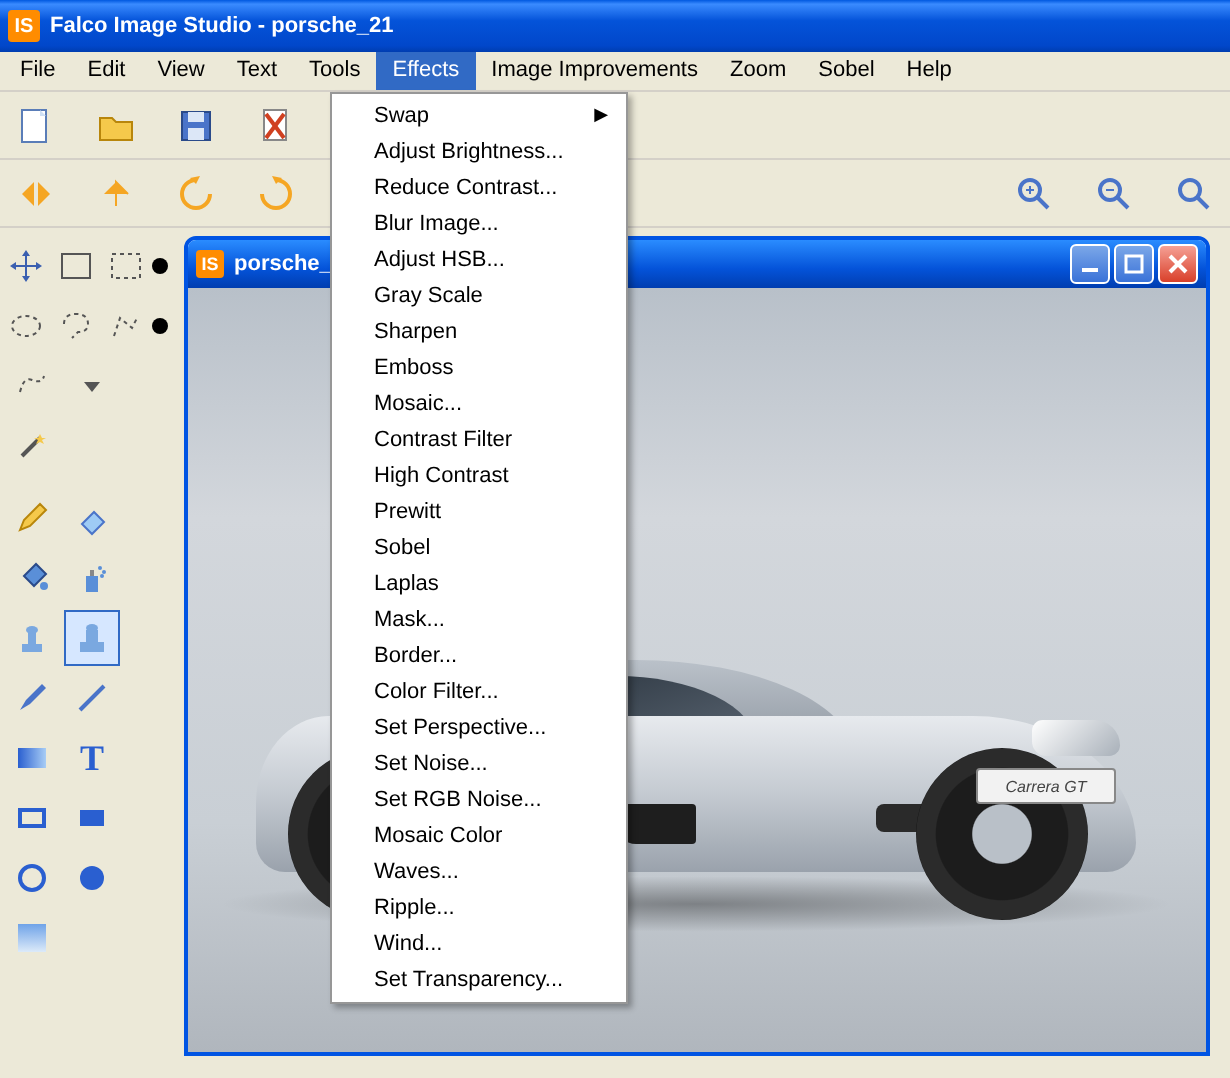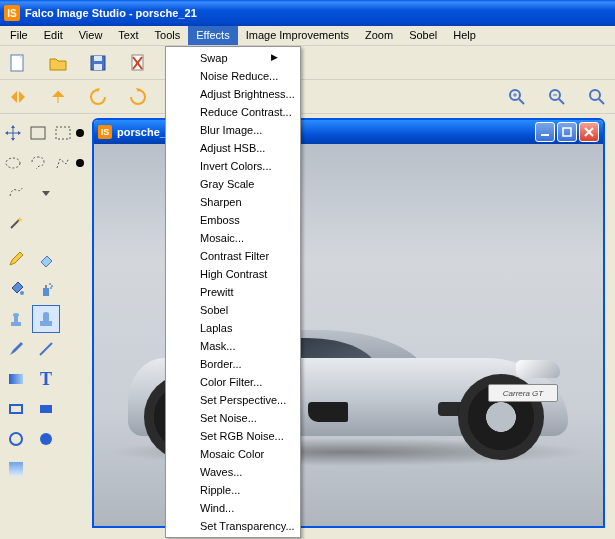--- a/index.html
+++ b/index.html
@@ -42,21 +42,21 @@
 .windshield { position:absolute; left:140px; bottom:92px; width:130px; height:36px; background: linear-gradient(160deg,#28323c,#5a6572); border-radius: 40px 70px 4px 4px / 34px 34px 2px 2px;}
 .wheel { position: absolute; bottom: 6px; width: 86px; height: 86px; background: radial-gradient(circle,#b9c0c8 0 24%,#1c1c1c 25% 54%, #2b2b2b 55% 70%, #0f0f0f 71% 100%); border-radius: 50%; }
 .wheel.front { right: 44px; }
 .wheel.rear { left: 36px; }
 .shadow { position:absolute; left:0; bottom:0; width:100%; height:28px; background: radial-gradient(ellipse at center, rgba(0,0,0,0.35), transparent 70%);}
 .plate { position:absolute; right:30px; bottom:64px; width:70px; height:18px; background:#f2f2f2; border:1px solid #888; font-size:8px; font-style:italic; color:#444; display:flex; align-items:center; justify-content:center; border-radius:2px;}
 .headlight { position:absolute; right:28px; bottom:88px; width:44px; height:18px; background:linear-gradient(135deg,#fff,#a8b0b9); border-radius: 6px 14px 6px 8px;}
 .vent { position:absolute; right:90px; bottom:50px; width:60px; height:14px; background:#2a2a2a; border-radius:4px;}
 .sidevent { position:absolute; left:200px; bottom:44px; width:40px; height:20px; background:#1e1e1e; border-radius:4px 2px 2px 10px;}
 
-.dropdown { position: absolute; left: 165px; top: 46px; width: 136px; background: #fff; border: 1px solid #979797; box-shadow: 2px 2px 3px rgba(0,0,0,0.3); z-index: 100; padding: 2px 16px;}
+.dropdown { position: absolute; left: 165px; top: 46px; width: 149px; background: #fff; border: 1px solid #979797; box-shadow: 2px 2px 3px rgba(0,0,0,0.3); z-index: 100; padding: 2px 3px;}
 .dropdown .ditem { padding: 3px 18px 3px 18px; cursor: default; white-space: nowrap; position: relative;}
 .dropdown .ditem .arrow { position: absolute; right: 6px; top: 3px; font-size: 9px;}
 </style>
 </head>
 <body>
 
 <div class="titlebar">
   <div class="app-icon">IS</div>
   <span>Falco Image Studio - porsche_21</span>
   <div class="spacer"></div>
@@ -390,26 +390,24 @@
       <div class="sidevent"></div>
       <div class="wheel rear"></div>
       <div class="wheel front"></div>
       <div class="plate">Carrera GT</div>
     </div>
   </div>
 </div>
 
 <div class="dropdown">
   <div class="ditem"><span>Swap</span><span class="arrow">▶</span></div>
-  <div class="ditem">Noise Reduce...</div>
   <div class="ditem">Adjust Brightness...</div>
   <div class="ditem">Reduce Contrast...</div>
   <div class="ditem">Blur Image...</div>
   <div class="ditem">Adjust HSB...</div>
-  <div class="ditem">Invert Colors...</div>
   <div class="ditem">Gray Scale</div>
   <div class="ditem">Sharpen</div>
   <div class="ditem">Emboss</div>
   <div class="ditem">Mosaic...</div>
   <div class="ditem">Contrast Filter</div>
   <div class="ditem">High Contrast</div>
   <div class="ditem">Prewitt</div>
   <div class="ditem">Sobel</div>
   <div class="ditem">Laplas</div>
   <div class="ditem">Mask...</div>

